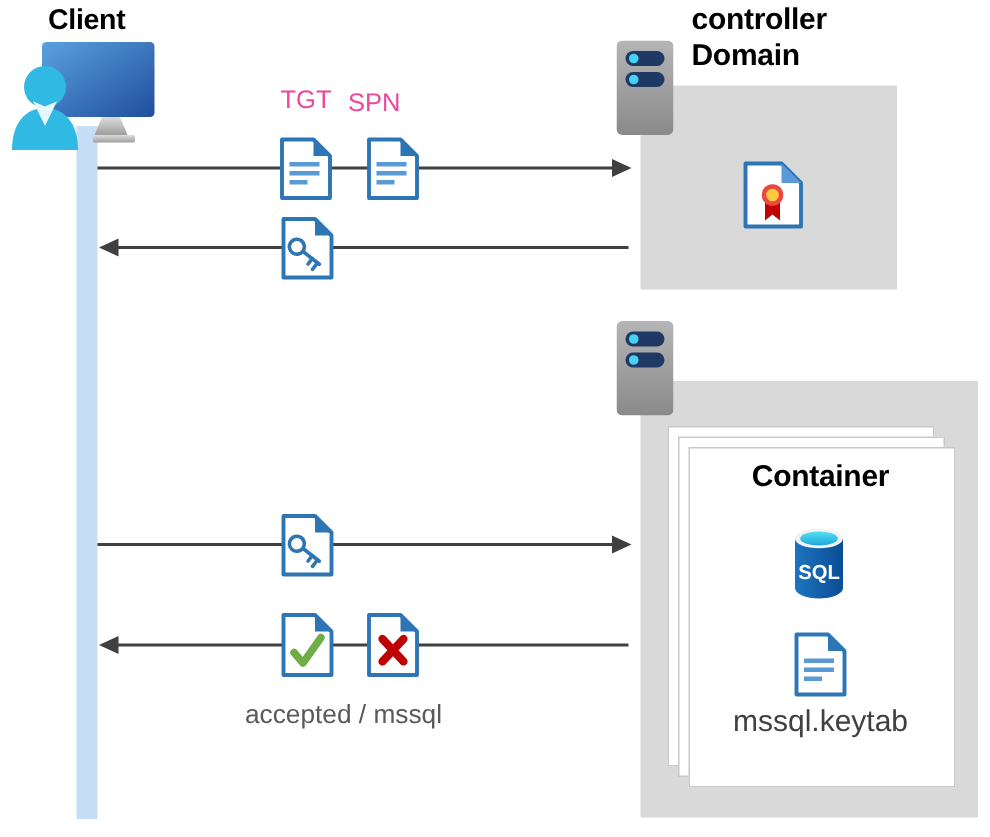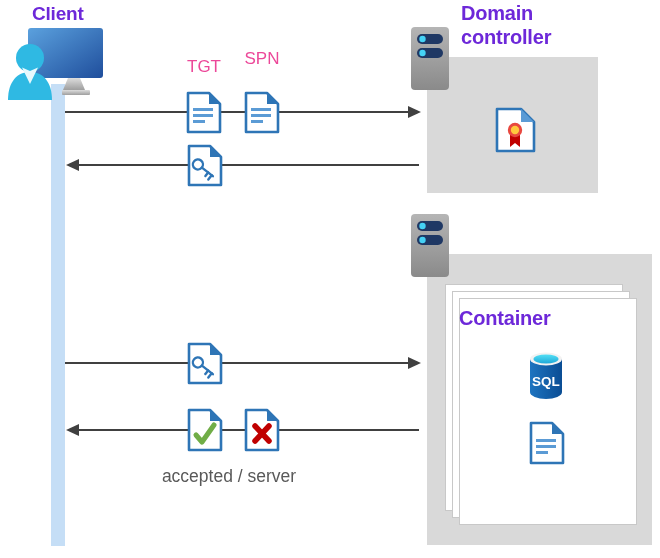--- a/index.html
+++ b/index.html
@@ -1,19 +1,19 @@
 <!DOCTYPE html>
 <html><head>
 <meta charset="utf-8">
 <style>
   html,body{margin:0;padding:0;background:#fff;}
   #canvas{position:relative;width:660px;height:558px;background:#ffffff;overflow:hidden;
           font-family:"Liberation Sans", sans-serif;}
   .abs{position:absolute;}
-  .title{font-weight:700;color:#6d28d9;font-size:20px;line-height:24px;letter-spacing:-0.2px;}
+  .title{font-weight:700;color:#000000;font-size:20px;line-height:24px;letter-spacing:-0.2px;}
   .small-label{font-size:17px;color:#ec4899;}
   
   #lifeline{left:51px;top:84px;width:14px;height:462px;background:#C5DEF6;z-index:1;}
   
   .gray-box{background:#D9D9D9;z-index:2;}
   #dc-box{left:427px;top:57px;width:171px;height:136px;}
   #linux-box{left:427px;top:254px;width:225px;height:291px;}
   
   .server-icon{z-index:4;}
   #dc-server{left:411px;top:27px;}
@@ -27,27 +27,27 @@
   .arrow-head{width:0;height:0;border-top:6px solid transparent;border-bottom:6px solid transparent;z-index:3;}
   .arrow-head.right{border-left:13px solid #404040;}
   .arrow-head.left{border-right:13px solid #404040;}
   
   .doc{z-index:6;}
   
   .card{background:#fff;border:1px solid #C8C8C8;width:176px;height:225px;z-index:3;}
   #card-back{left:445px;top:284px;}
   #card-mid{left:452px;top:291px;}
   #card-front{left:459px;top:298px;z-index:4;}
-  #container-title{left:459px;top:306px;width:176px;text-align:left;z-index:6;}
+  #container-title{left:459px;top:306px;width:176px;text-align:center;z-index:6;}
   #sql-icon{left:528px;top:351px;z-index:6;}
   #keytab-doc{left:528px;top:420px;z-index:6;}
   #keytab-name{left:459px;top:470px;width:176px;text-align:center;font-size:20px;color:#404040;z-index:6;}
   
   #tgt-label{left:174px;top:57px;width:60px;text-align:center;z-index:5;}
-  #spn-label{left:232px;top:49px;width:60px;text-align:center;z-index:5;}
+  #spn-label{left:232px;top:59px;width:60px;text-align:left;z-index:5;}
   #result-label{left:129px;top:466px;width:200px;text-align:center;font-size:17.5px;color:#595959;z-index:5;}
   #cert-icon{left:494px;top:106px;z-index:6;}
   #client-icon{left:4px;top:22px;z-index:2;}
 </style>
 </head>
 <body>
 
 <div id="canvas">
 
   <div class="abs title" id="client-title">Client</div>
@@ -131,39 +131,39 @@
   </svg>
 
   <svg class="abs doc" style="left:243px;top:407px;" width="38" height="46" viewBox="0 0 38 46">
     <path d="M3,3 H24 L35,14 V43 H3 Z" fill="#fff" stroke="#2E75B6" stroke-width="2.6" stroke-linejoin="round"></path>
     <path d="M24,3 L35,14 H24 Z" fill="#2E75B6"></path>
     <g stroke="#C00000" stroke-width="5.5" stroke-linecap="round">
       <path d="M12,19 L26,34"></path>
         <path d="M26,19 L12,34"></path>
     </g>
   </svg>
-  <div class="abs" id="result-label">accepted / server</div>
+  <div class="abs" id="result-label">accepted / mssql</div>
 
   <div class="abs gray-box" id="dc-box"></div>
   <svg class="abs server-icon" id="dc-server" width="38" height="63" viewBox="0 0 38 63">
     <defs>
       <linearGradient id="srvGrad" x1="0" y1="0" x2="0" y2="1">
         <stop offset="0" stop-color="#B5B5B5"></stop>
           <stop offset="1" stop-color="#8A8A8A"></stop>
       </linearGradient>
     </defs>
     <rect x="0" y="0" width="38" height="63" rx="4" fill="url(#srvGrad)"></rect>
     <rect x="6" y="7" width="26" height="10" rx="5" fill="#1F3864"></rect>
     <circle cx="11.5" cy="12" r="3.2" fill="#45D2F5"></circle>
     <rect x="6" y="21" width="26" height="10" rx="5" fill="#1F3864"></rect>
     <circle cx="11.5" cy="26" r="3.2" fill="#45D2F5"></circle>
   </svg>
   <div class="abs title" id="dc-title">
+    <div>controller</div>
     <div>Domain</div>
-    <div>controller</div>
   </div>
   <svg class="abs" id="cert-icon" width="43" height="48" viewBox="0 0 43 48">
     <path d="M3,3 H27 L40,16 V45 H3 Z" fill="#fff" stroke="#2E75B6" stroke-width="2.6" stroke-linejoin="round"></path>
     <path d="M27,3 L40,16 H27 Z" fill="#5B9BD5"></path>
     <path d="M16,28 V41 L21,37 L26,41 V28 Z" fill="#C00000"></path>
     <circle cx="21" cy="24" r="7.2" fill="#E8483F"></circle>
     <circle cx="21" cy="24" r="4.2" fill="#FFC83D"></circle>
   </svg>
 
   <div class="abs gray-box" id="linux-box"></div>
@@ -197,14 +197,15 @@
     <text x="18" y="35" text-anchor="middle" font-family="Liberation Sans, sans-serif" font-size="13.5" font-weight="700" fill="#fff">SQL</text>
   </svg>
 
   <svg class="abs" id="keytab-doc" width="38" height="46" viewBox="0 0 38 46">
     <path d="M3,3 H24 L35,14 V43 H3 Z" fill="#fff" stroke="#2E75B6" stroke-width="2.6" stroke-linejoin="round"></path>
     <path d="M24,3 L35,14 H24 Z" fill="#2E75B6"></path>
     <rect x="8" y="19" width="20" height="3" fill="#5B9BD5"></rect>
     <rect x="8" y="25" width="20" height="3" fill="#5B9BD5"></rect>
     <rect x="8" y="31" width="12" height="3" fill="#5B9BD5"></rect>
   </svg>
+  <div class="abs" id="keytab-name">mssql.keytab</div>
 
 </div>
 
 </body></html>

